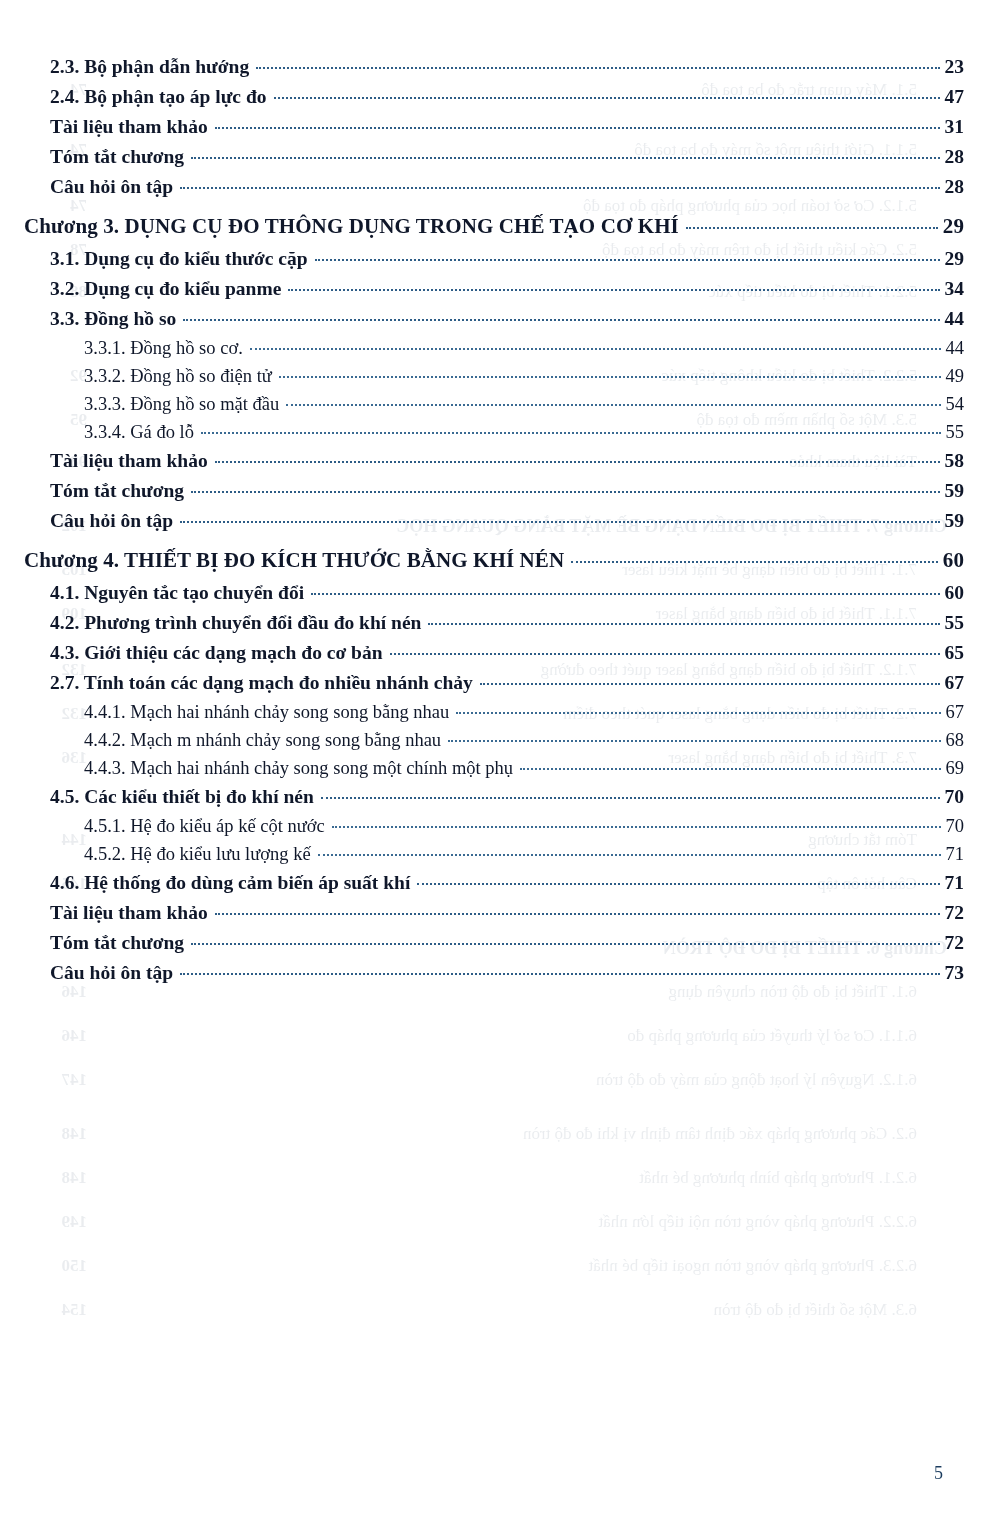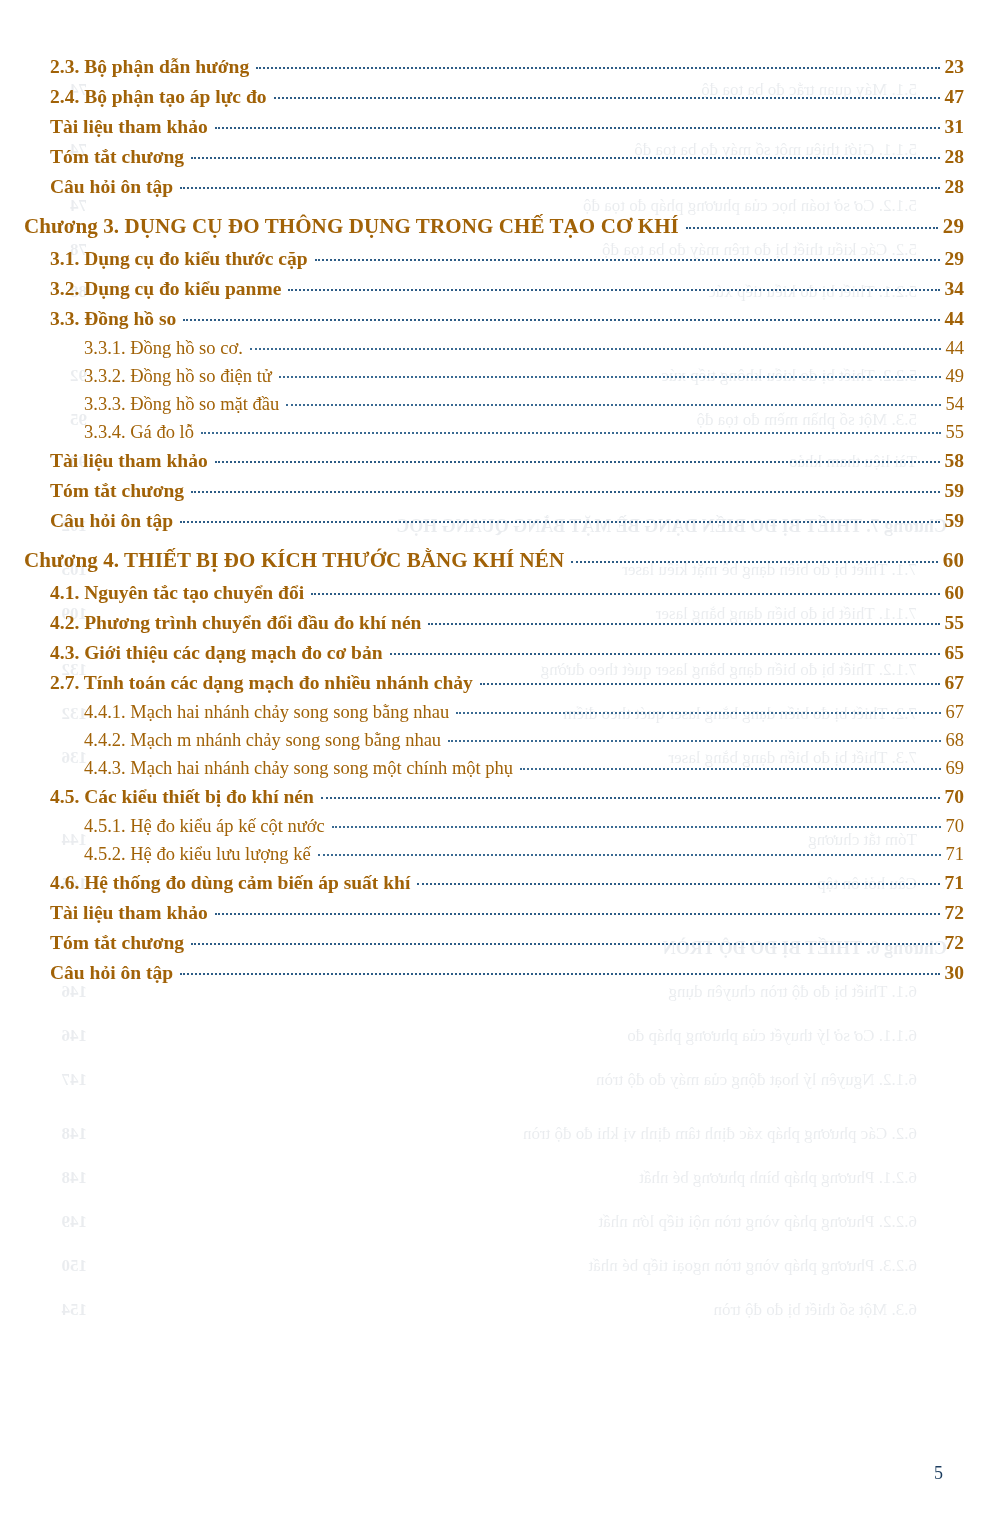--- a/index.html
+++ b/index.html
@@ -50,21 +50,21 @@
   .toc {
     position: absolute;
     left: 24px;
     top: 56px;
     width: 940px;
   }
 
   .row {
     display: flex;
     align-items: baseline;
-    color: #a16207;
+    color: #0f172a;
     margin-bottom: 1px;
     justify-content: center;
   }
   .row .txt {
     white-space: nowrap;
   }
   .row .dots {
     flex: 1 1 auto;
     margin: 0 5px 0 7px;
     border-bottom: 2px dotted #2d5c86;
@@ -317,17 +317,17 @@
         <span class="pg">72</span>
       </div>
       <div class="row lvl-2">
         <span class="txt">Tóm tắt chương</span>
         <span class="dots"></span>
         <span class="pg">72</span>
       </div>
       <div class="row lvl-2">
         <span class="txt">Câu hỏi ôn tập</span>
         <span class="dots"></span>
-        <span class="pg">30</span>
+        <span class="pg">73</span>
       </div>
     </div>
   <div class="page-number">5</div>
 </div>
 
 </body></html>

